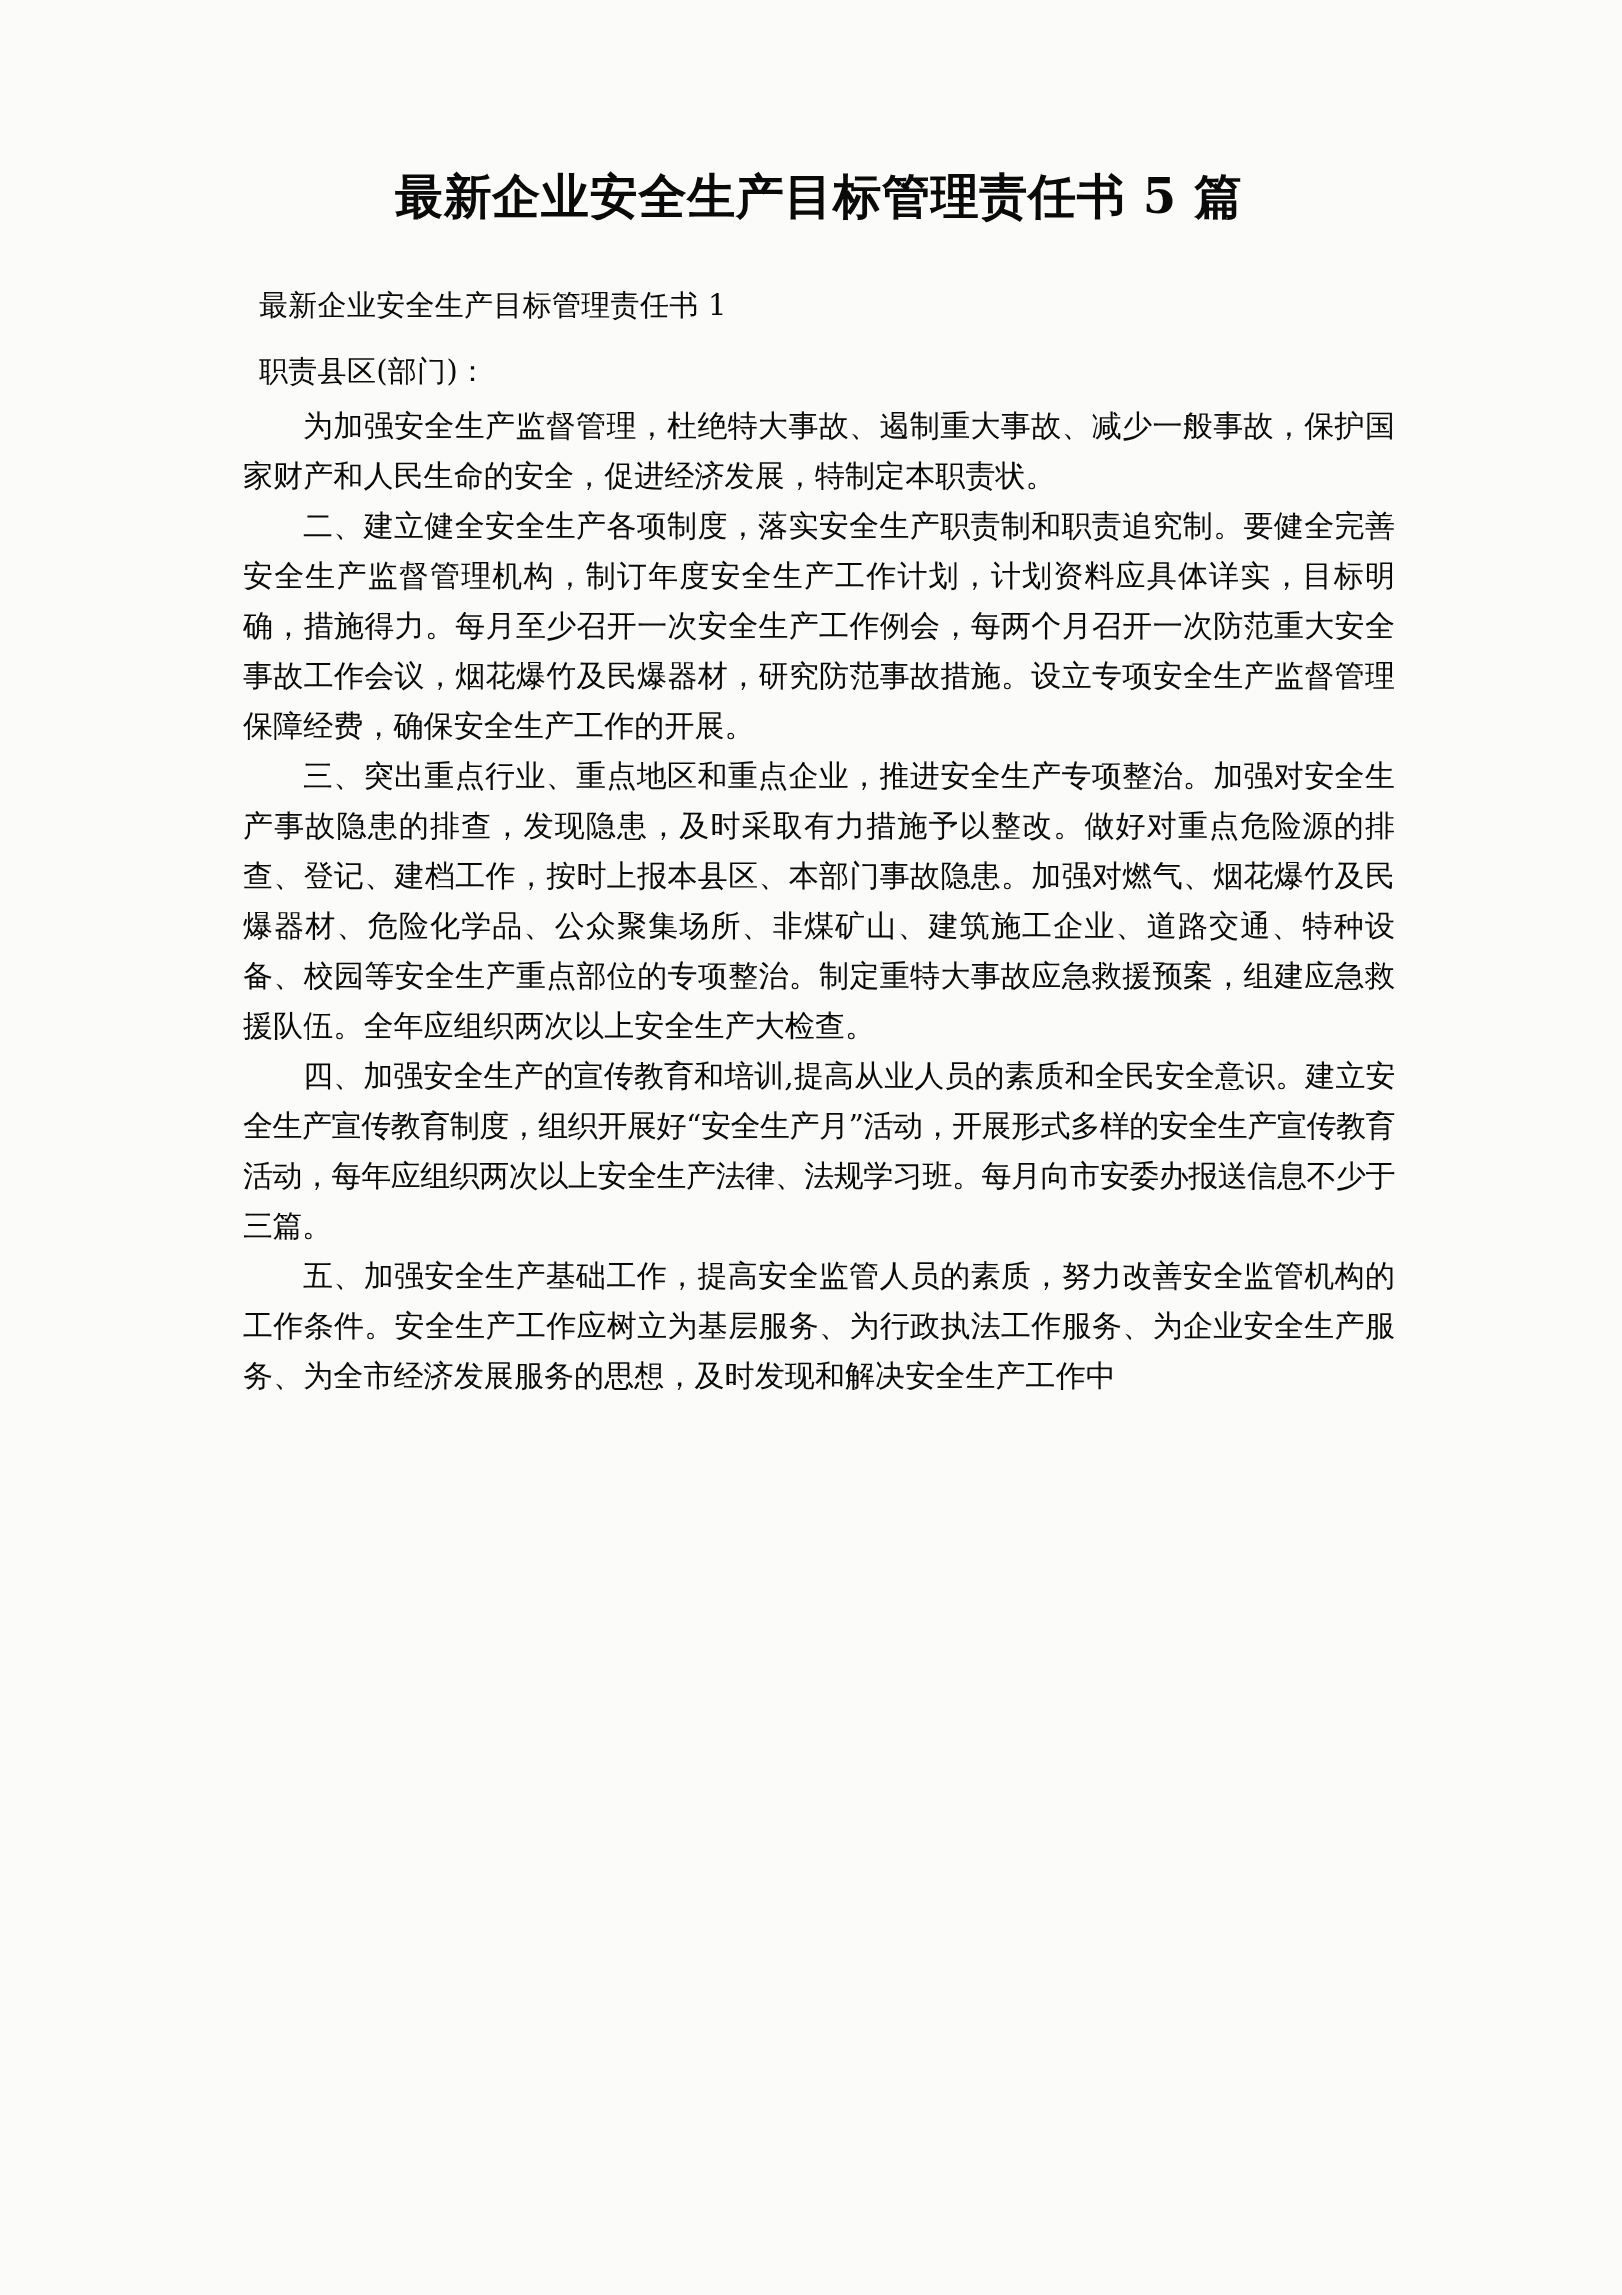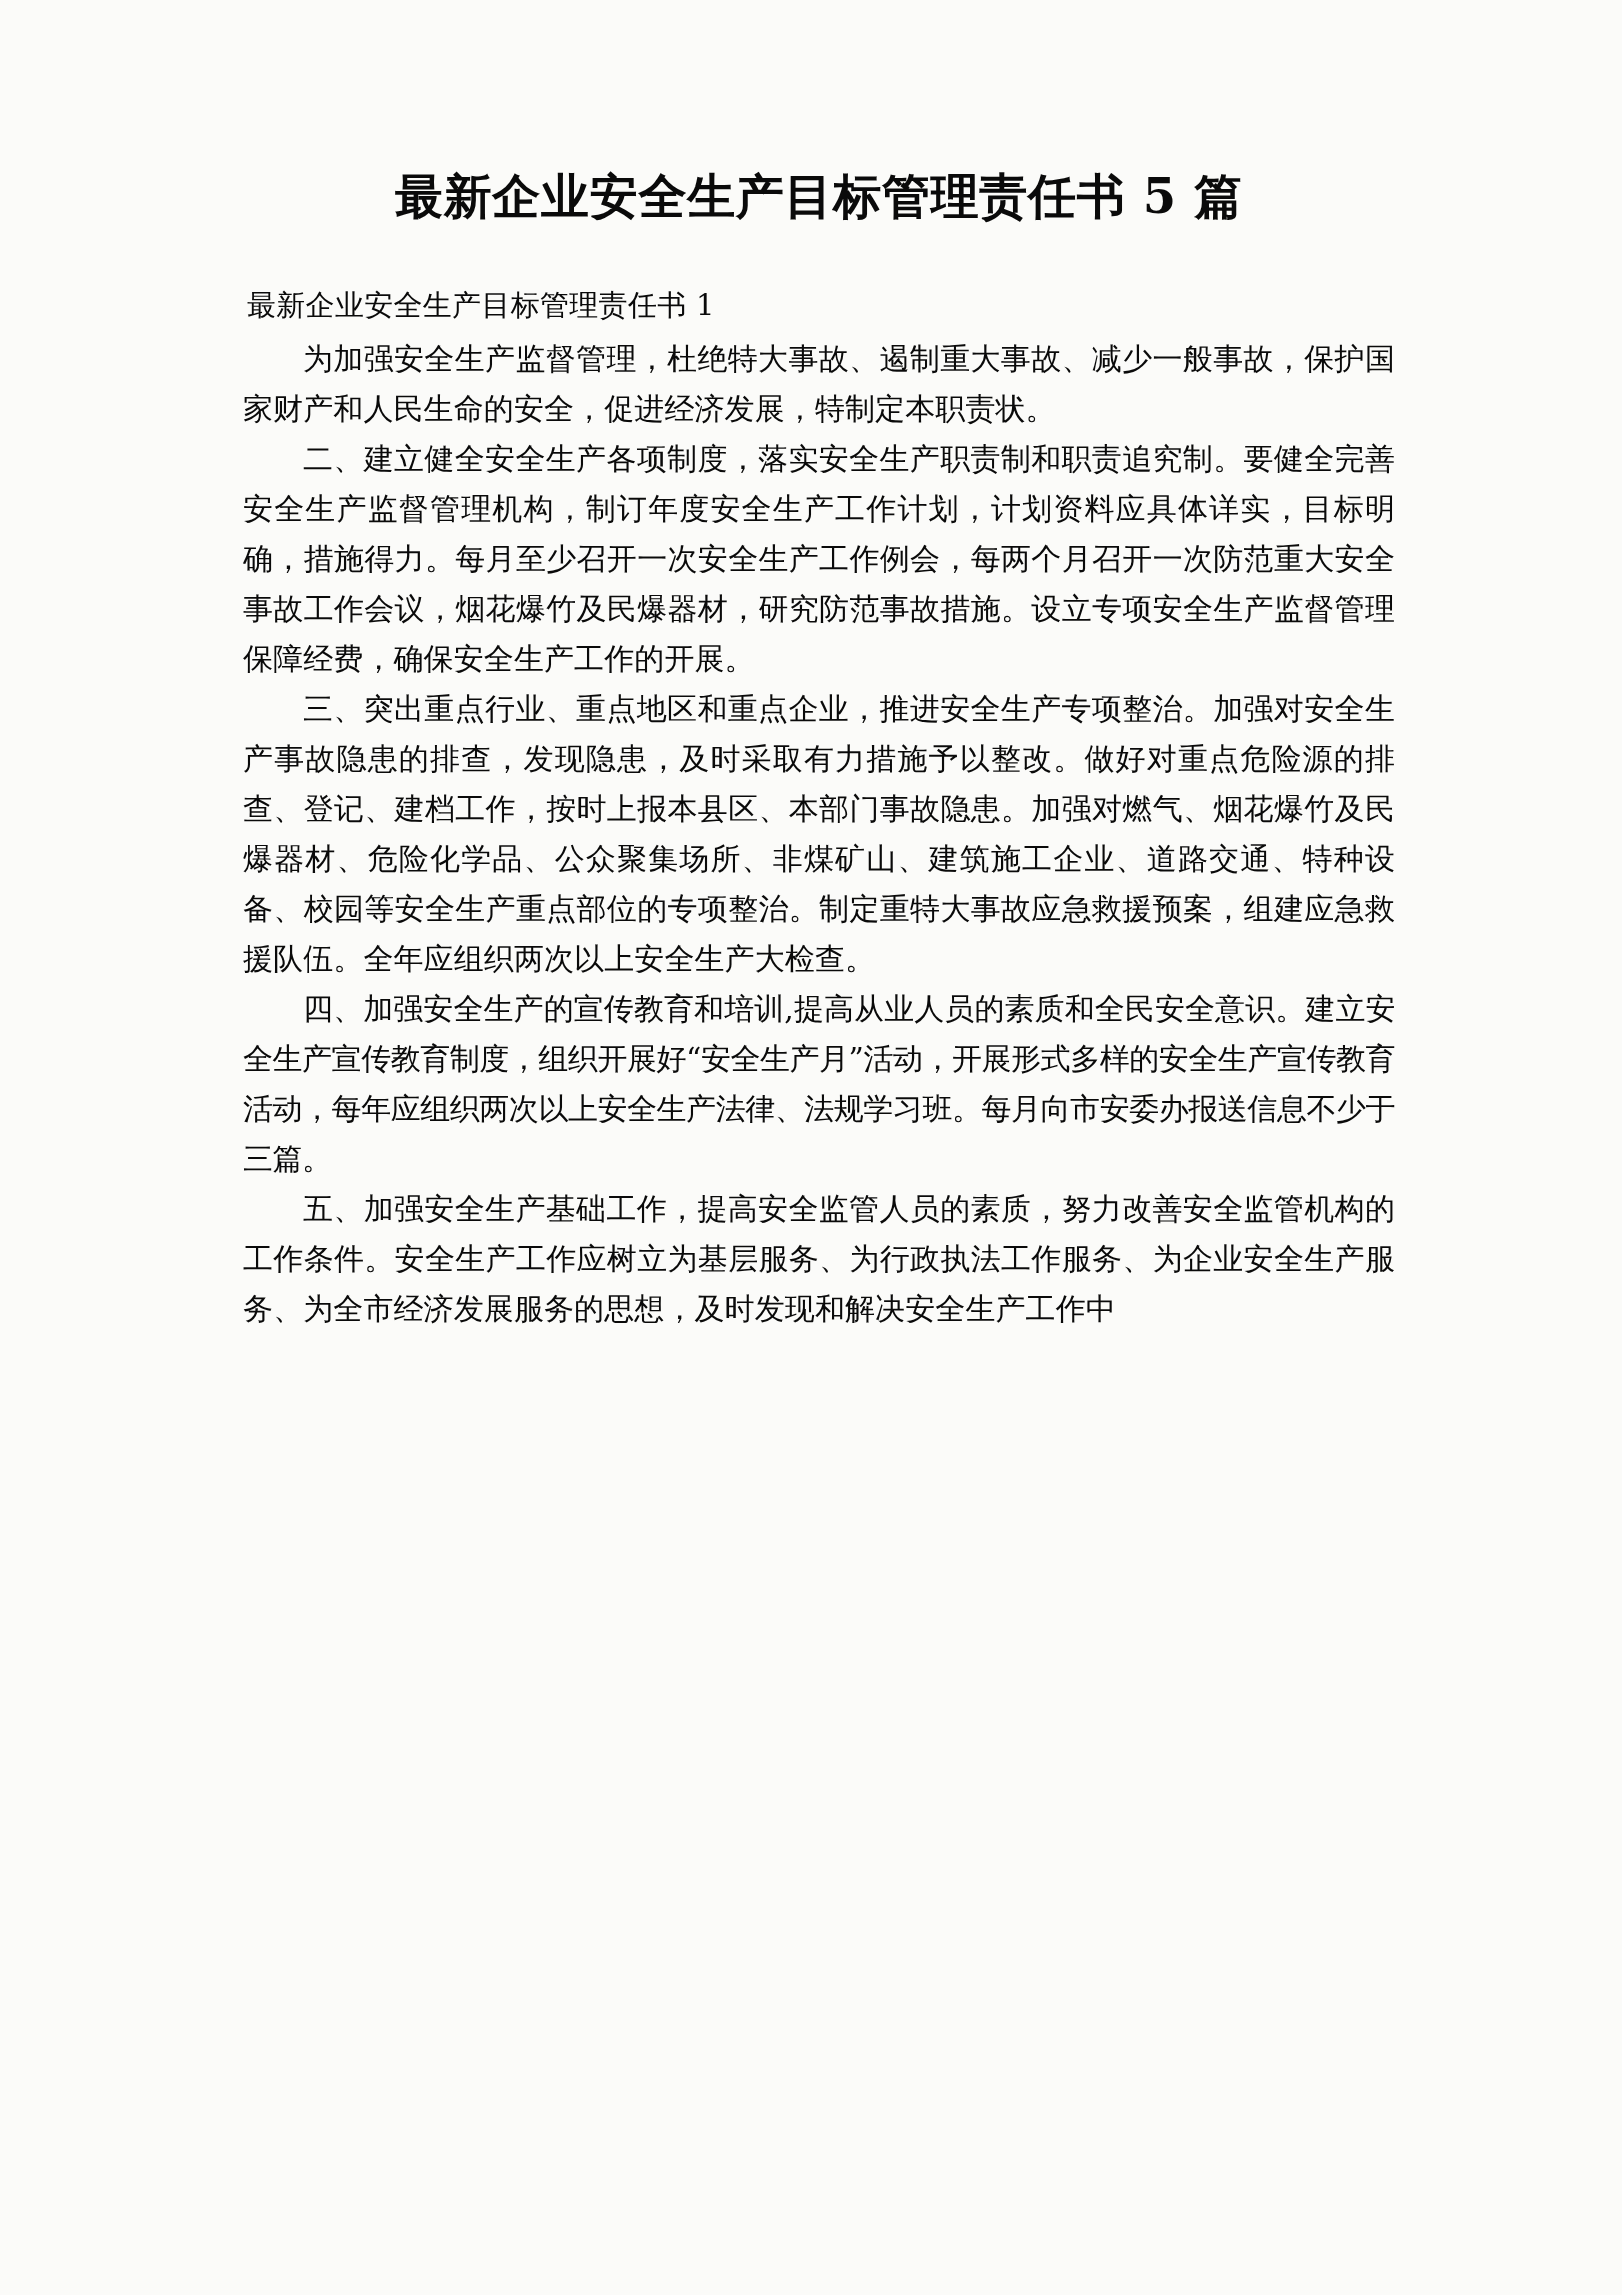--- a/index.html
+++ b/index.html
@@ -30,21 +30,21 @@
     line-height: 1.22;
     text-align: center;
     letter-spacing: 0.7px;
     margin: 0 0 54px 0;
     white-space: nowrap;
   }
   .subtitle-line,
   .addressee-line {
     font-size: 29px;
     line-height: 50px;
-    margin: 4px;
+    margin: 16px;
     text-align: justify;
     text-justify: inter-ideograph;
     letter-spacing: 0.3px;
   }
   .addressee-line {
     margin-bottom: 5.2px;
   }
   .para {
     font-size: 30px;
     line-height: 50px;
@@ -65,20 +65,21 @@
 </head>
 <body>
 
 <div class="page">
   <div class="content">
 
     <h1 class="doc-title">最新企业安全生产目标管理责任书 5 篇</h1>
 
     <p class="subtitle-line">最新企业安全生产目标管理责任书 1</p>
 
+    <p class="addressee-line">职责县区(部门)：</p>
 
     <p class="para">为加强安全生产监督管理，杜绝特大事故、遏制重大事故、减少一般事故，保护国家财产和人民生命的安全，促进经济发展，特制定本职责状。</p>
 
 
     <p class="para">二、建立健全安全生产各项制度，落实安全生产职责制和职责追究制。要健全完善安全生产监督管理机构，制订年度安全生产工作计划，计划资料应具体详实，目标明确，措施得力。每月至少召开一次安全生产工作例会，每两个月召开一次防范重大安全事故工作会议，烟花爆竹及民爆器材，研究防范事故措施。设立专项安全生产监督管理保障经费，确保安全生产工作的开展。</p>
 
     <p class="para">三、突出重点行业、重点地区和重点企业，推进安全生产专项整治。加强对安全生产事故隐患的排查，发现隐患，及时采取有力措施予以整改。做好对重点危险源的排查、登记、建档工作，按时上报本县区、本部门事故隐患。加强对燃气、烟花爆竹及民爆器材、危险化学品、公众聚集场所、非煤矿山、建筑施工企业、道路交通、特种设备、校园等安全生产重点部位的专项整治。制定重特大事故应急救援预案，组建应急救援队伍。全年应组织两次以上安全生产大检查。</p>
 
     <p class="para tight">四、加强安全生产的宣传教育和培训,提高从业人员的素质和全民安全意识。建立安全生产宣传教育制度，组织开展好“安全生产月”活动，开展形式多样的安全生产宣传教育活动，每年应组织两次以上安全生产法律、法规学习班。每月向市安委办报送信息不少于三篇。</p>
 

